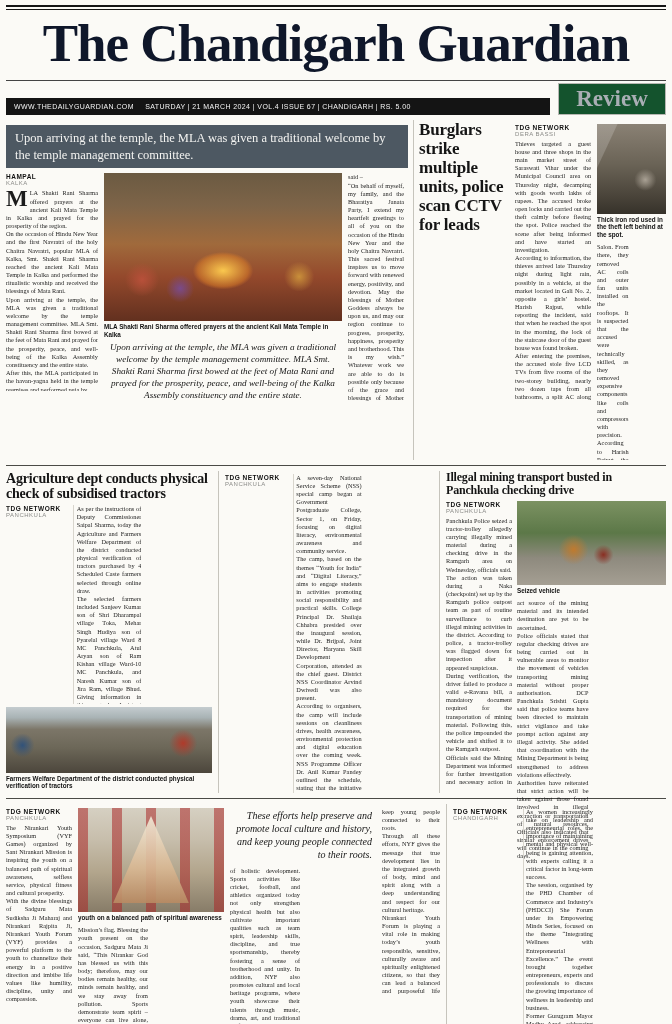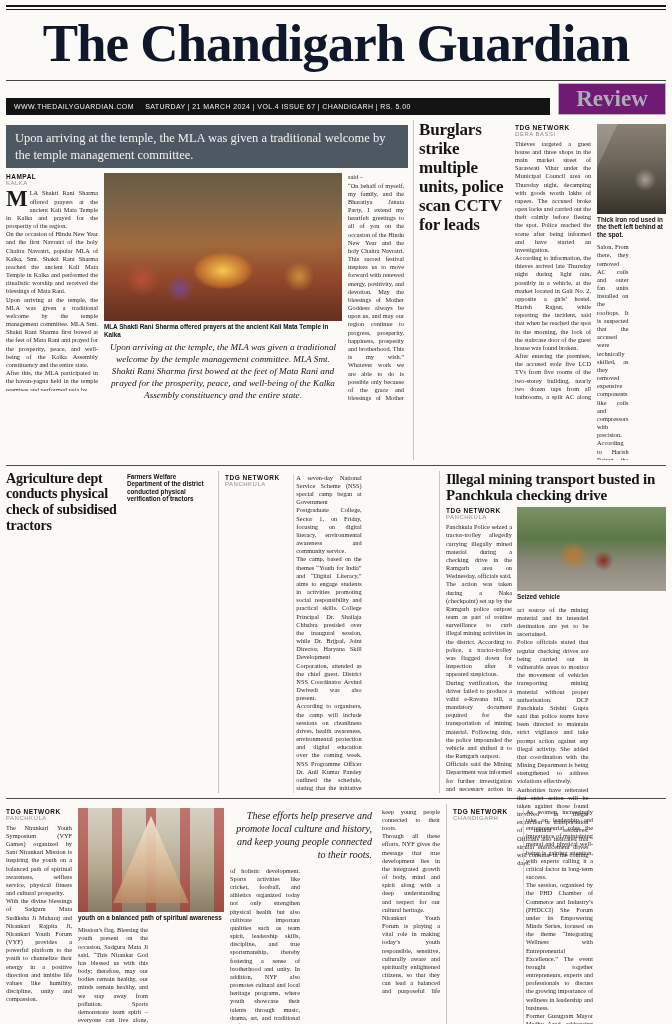--- a/index.html
+++ b/index.html
@@ -9,21 +9,21 @@
   
   .mast-rule1{height:2px;background:#161616;}
   .mast-rule2{height:1px;background:#161616;margin-top:2px;}
   .mast-title{text-align:center;font-family:"Liberation Serif",serif;font-weight:bold;
               font-size:53px;letter-spacing:-1px;line-height:1.05;padding:6px 0 8px;color:#0f172a;}
   .info-row{display:flex;align-items:flex-end;border-top:1px solid #444;padding-top:2px;}
   .black-bar{position:relative;flex:1;background:#141414;color:#f4f4f4;height:17px;
              font-family:"Liberation Sans",sans-serif;font-size:7px;letter-spacing:.4px;}
   .black-bar .url{position:absolute;left:8px;top:5px;}
   .black-bar .issue{position:absolute;left:0;right:0;top:5px;text-align:center;}
-  .review-box{width:106px;height:30px;border:1px solid #b7b7b2;background:#701a75;margin-left:8px;
+  .review-box{width:106px;height:30px;border:1px solid #b7b7b2;background:#14532d;margin-left:8px;
               display:flex;align-items:center;justify-content:center;
               font-family:"Liberation Serif",serif;font-weight:bold;font-size:23px;color:#a9aeb4;}
   
   .hrule{height:1px;background:#4a4a46;margin:5px 0;}
   .byline-name{font-family:"Liberation Sans",sans-serif;font-weight:bold;font-size:6.5px;
                letter-spacing:.5px;color:#111;}
   .byline-place{font-family:"Liberation Sans",sans-serif;font-size:6px;letter-spacing:.5px;
                 color:#8b8b88;margin-bottom:3px;}
   .body-text{font-size:6.3px;line-height:1.3;text-align:justify;white-space:pre-line;
              overflow:hidden;color:#1c1c1c;}
@@ -62,27 +62,27 @@
   .burg-col1{width:76px;}
   .burg-right{flex:1;display:flex;flex-direction:column;}
   .burg-photo{height:90px;flex:none;
     background:
       linear-gradient(115deg, rgba(255,255,255,.18) 0 18%, rgba(0,0,0,0) 19%),
       radial-gradient(circle 10px at 70% 62%, #a9a194, rgba(0,0,0,0) 11px),
       linear-gradient(180deg,#8a8174 0%,#6a6356 45%,#4a443a 80%,#36322a 100%);}
   .burg-cols{flex:1;margin-top:2px;}
   
   .band-mid{display:flex;height:322px;}
-  .story-a{width:206px;display:flex;}
+  .story-a{width:206px;display:flex;flex-direction:column;}
   .story-b{width:208px;display:flex;flex-direction:column;border-left:1px solid #c6c4bc;
            border-right:1px solid #c6c4bc;padding:0 6px;margin:0 6px;}
   .story-c{flex:1;display:flex;flex-direction:column;}
   .mid-headline{font-weight:bold;font-size:14px;line-height:1.12;letter-spacing:-0.2px;}
   .nss-headline{font-size:17px;}
-  .mining-headline{font-size:15px;}
+  .mining-headline{font-size:12px;}
   .story-a .flow{flex:1;margin-top:3px;}
   .agr-photo{height:66px;flex:none;margin-top:3px;
     background:
       radial-gradient(circle 13px at 86% 55%, #b03a2a, rgba(0,0,0,0) 14px),
       radial-gradient(circle 11px at 8% 58%, #31527a, rgba(0,0,0,0) 12px),
       linear-gradient(180deg,#c4cccf 0%,#a9b3b5 16%,#7c7668 34%,#6c6758 62%,#4c463c 100%);}
   .story-b .flow{flex:1;margin-top:3px;}
   .mining-content{display:flex;gap:5px;margin-top:3px;flex:1;}
   .mine-col1{width:66px;}
   .mine-right{flex:1;display:flex;flex-direction:column;}

